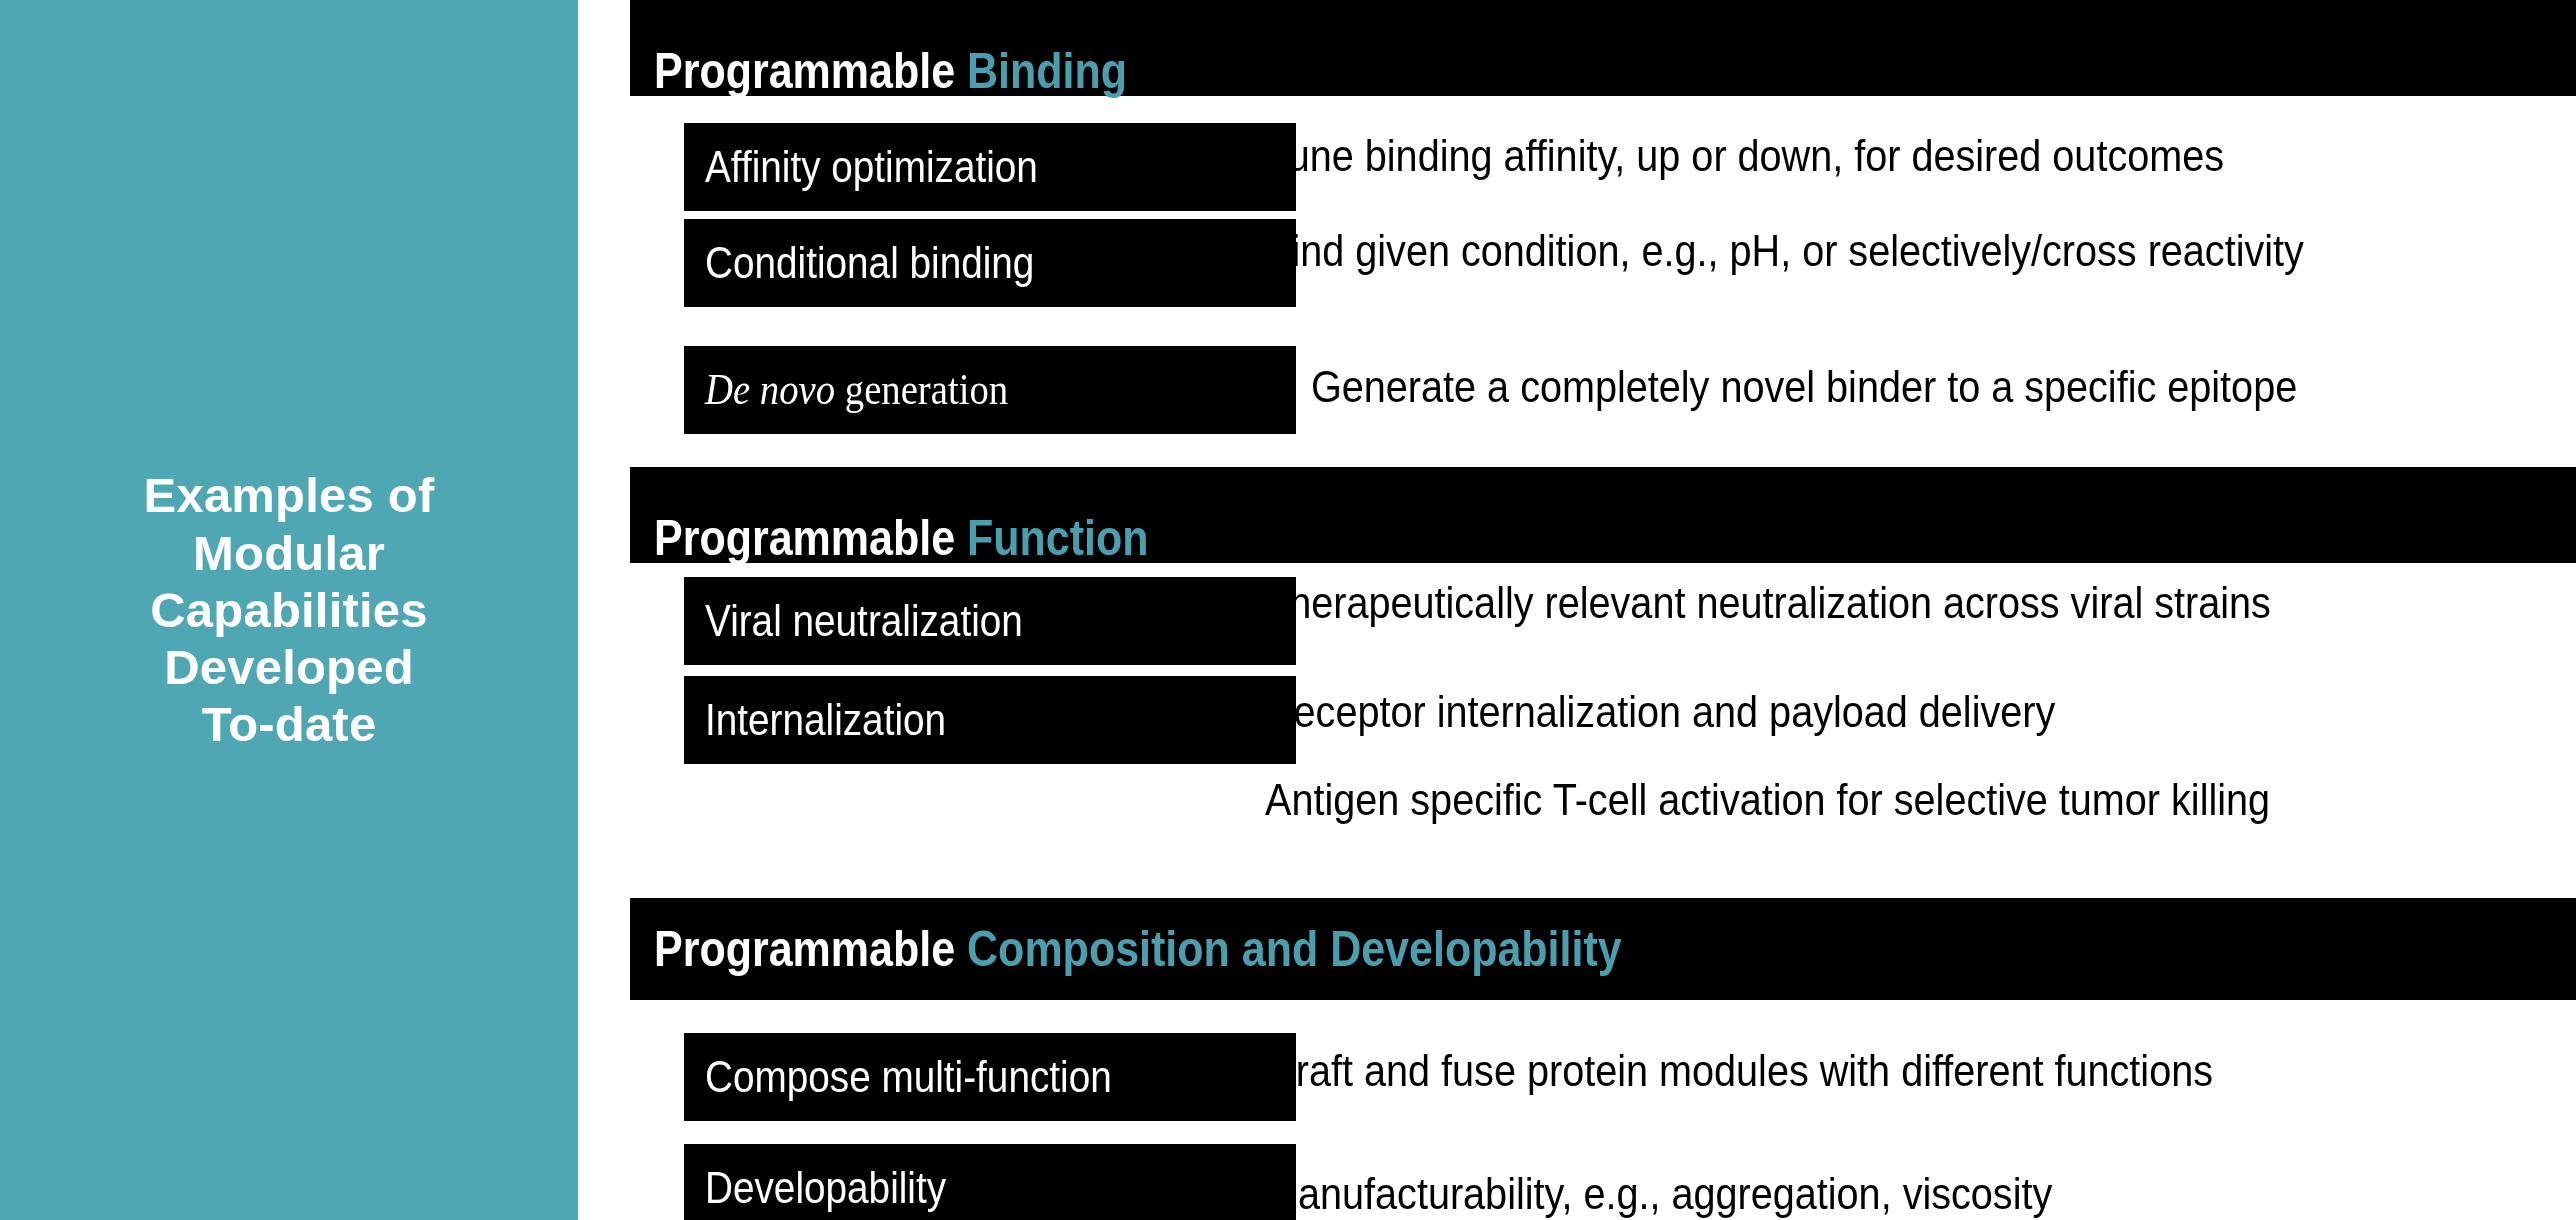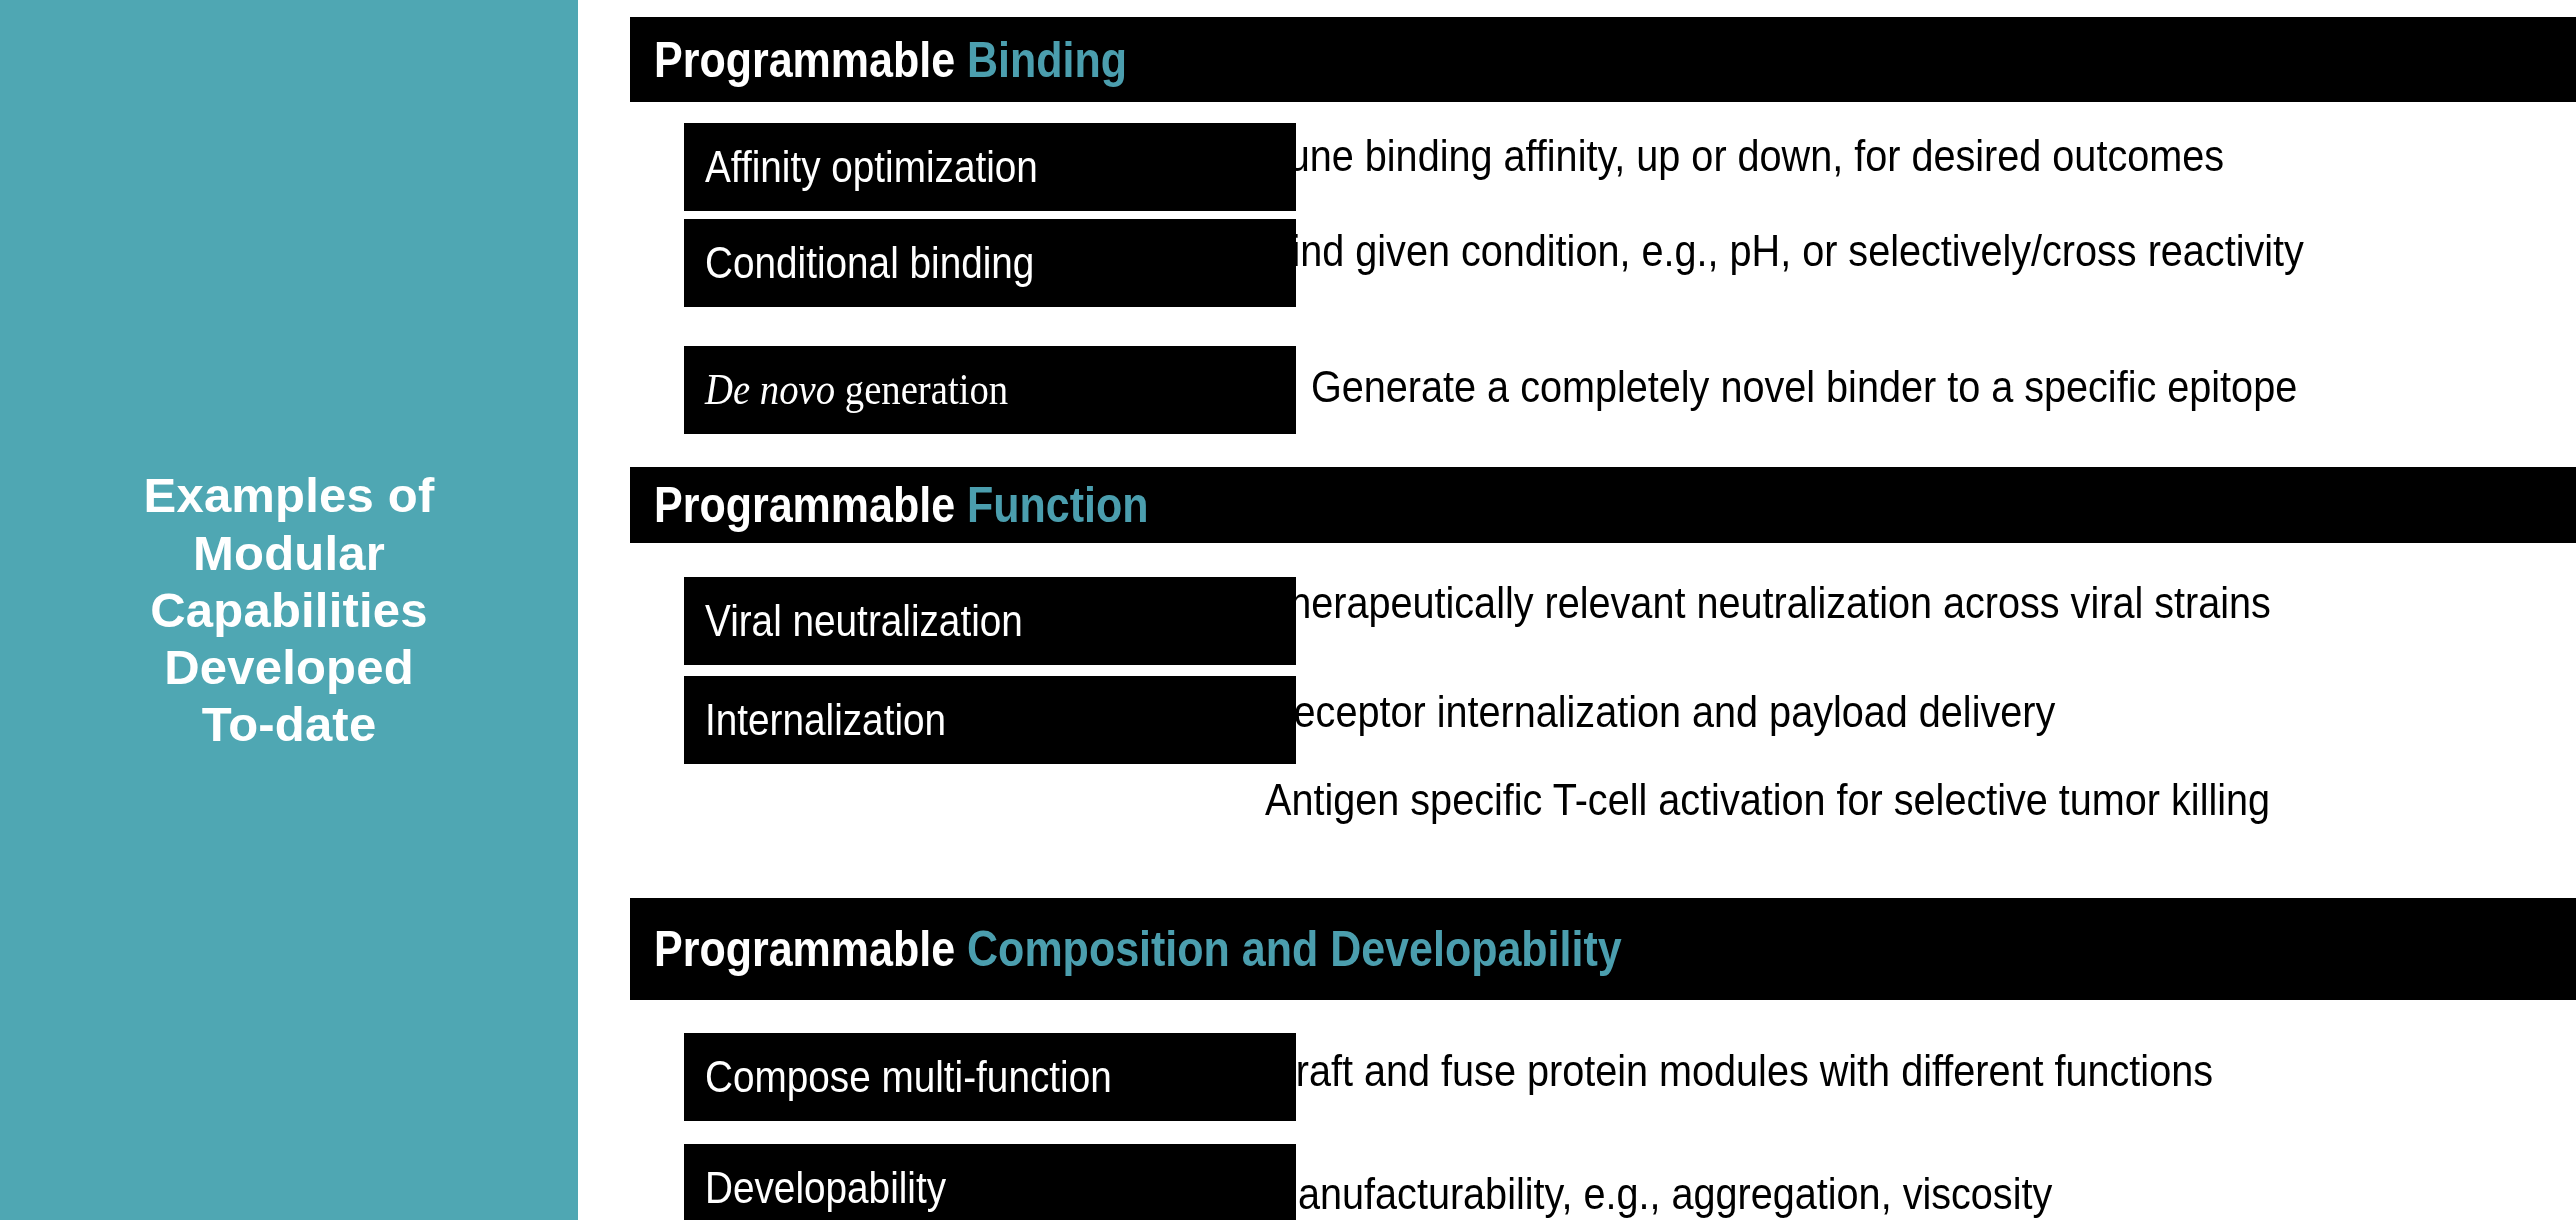--- a/index.html
+++ b/index.html
@@ -120,21 +120,21 @@
   <div class="sidebar">
     <div class="sidebar-title">Examples of
 Modular
 Capabilities
 Developed
 To-date</div>
   </div>
 
   <div class="content">
 
-    <div class="section-header" style="top:17px; height:85px;">
+    <div class="section-header" style="top:0px; height:96px;align-items:flex-end;">
       <span class="sh-text">
         <span class="sh-white">Programmable</span><span class="sh-white">&nbsp;</span><span class="sh-accent">Binding</span>
       </span>
     </div>
 
     <div class="row-label" style="top:123px; height:88px;">
       <span class="rl-text"><span class="rl-italic"></span><span>Affinity optimization</span></span>
     </div>
     <div class="row-desc" style="top:132px;">
       <span class="rd-text">Tune binding affinity, up or down, for desired outcomes</span>
@@ -147,21 +147,21 @@
       <span class="rd-text">Bind given condition, e.g., pH, or selectively/cross reactivity</span>
     </div>
 
     <div class="row-label" style="top:346px; height:88px;font-family:Liberation Serif, serif;">
       <span class="rl-text"><span class="rl-italic">De novo</span><span> generation</span></span>
     </div>
     <div class="row-desc" style="top:363px;margin-left:46px;">
       <span class="rd-text">Generate a completely novel binder to a specific epitope</span>
     </div>
 
-    <div class="section-header" style="top:467px; height:76px;">
+    <div class="section-header" style="top:467px; height:96px;align-items:flex-end;">
       <span class="sh-text">
         <span class="sh-white">Programmable</span><span class="sh-white">&nbsp;</span><span class="sh-accent">Function</span>
       </span>
     </div>
 
     <div class="row-label" style="top:577px; height:88px;">
       <span class="rl-text"><span class="rl-italic"></span><span>Viral neutralization</span></span>
     </div>
     <div class="row-desc" style="top:579px;">
       <span class="rd-text">Therapeutically relevant neutralization across viral strains</span>

